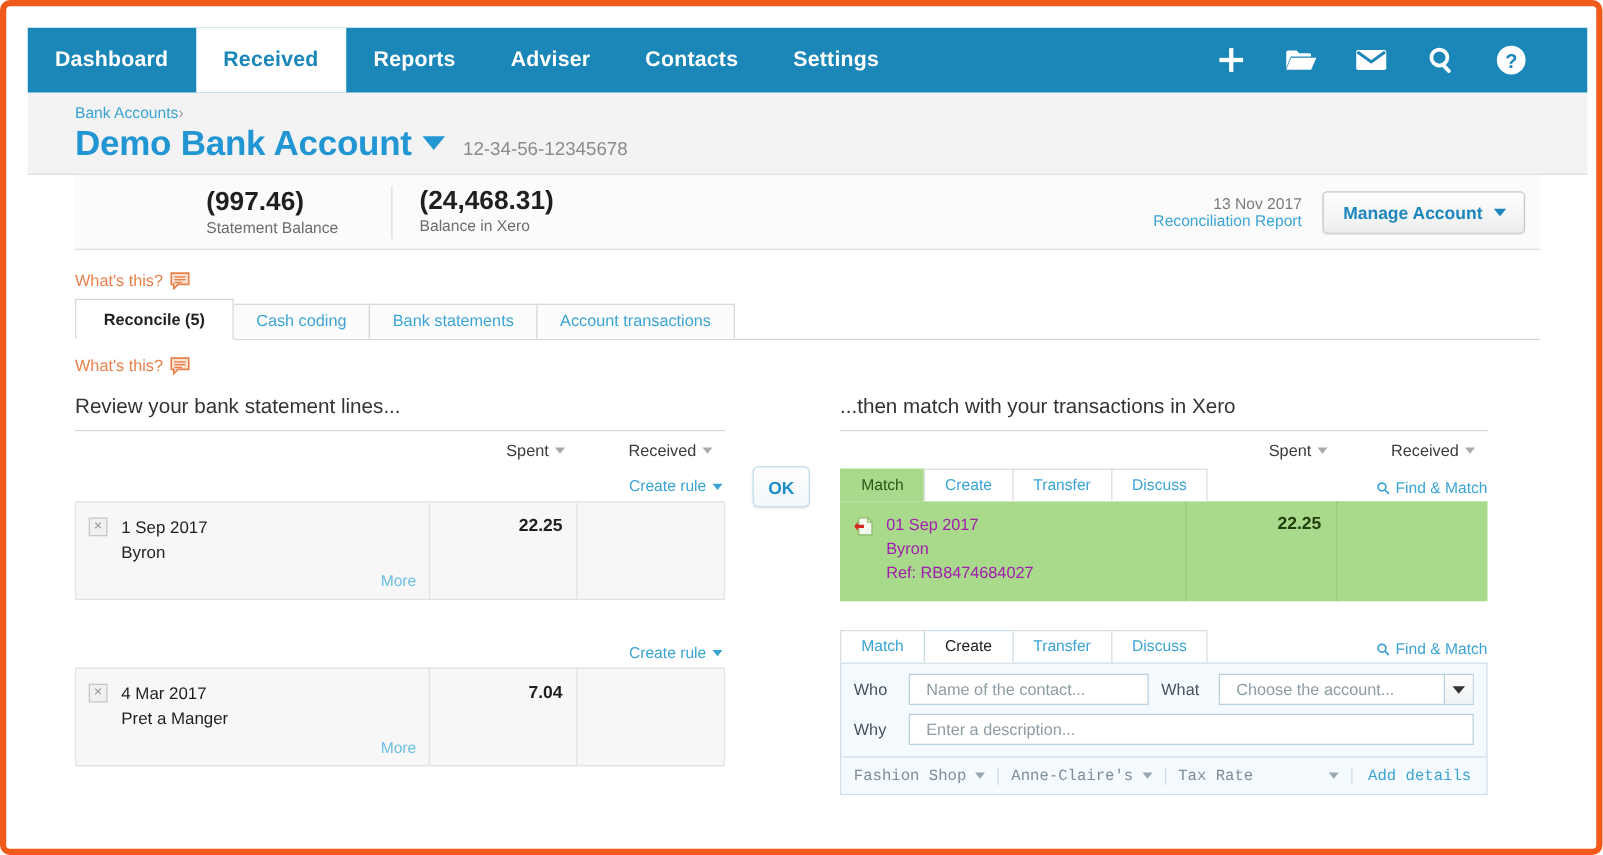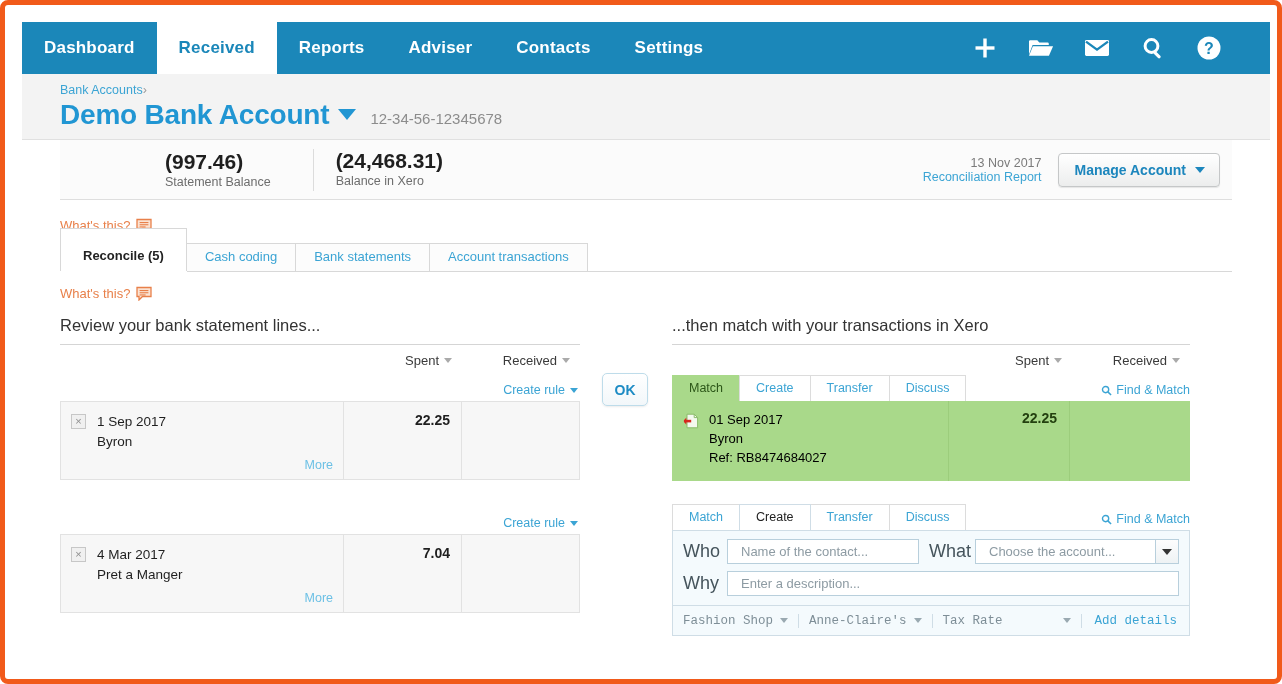--- a/index.html
+++ b/index.html
@@ -192,21 +192,21 @@
     line-height: 16px;
     white-space: nowrap;
   }
   .tab.active {
     background: #ffffff;
     color: #222;
     font-weight: bold;
     position: relative;
     z-index: 2;
     box-shadow: 0 1px 0 0 #ffffff;
-    padding: 19px 22px 7px;
+    padding: 8px 22px 7px;
   }
 
   
   .cols {
     margin: 0 38px;
     display: flex;
     gap: 0;
     position: relative;
   }
   .col-left { width: 520px; }
@@ -360,21 +360,21 @@
     display: flex;
     background: #a9d98a;
     height: 80px;
   }
   .match-desc {
     flex: 1;
     padding: 9px 10px 0 11px;
     display: flex;
   }
   .doc-ico { margin-right: 9px; margin-top: 3px; flex: 0 0 auto; }
-  .match-line { font-size: 13px; color: #000000; line-height: 1.47; }
+  .match-line { font-size: 13px; color: #a21caf; line-height: 1.47; }
   .match-amt {
     width: 121px;
     border-left: 1px solid #9ccd7c;
     text-align: right;
     padding: 9px 12px 0 0;
     font-size: 14px;
     font-weight: bold;
     color: #23400f;
   }
   .match-amt.empty { border-left: 1px solid #9ccd7c; }
@@ -386,21 +386,21 @@
     position: relative;
     z-index: 1;
   }
   .form-rows { padding: 8px 10px 9px 10px; }
   .form-row {
     display: flex; align-items: center;
     margin-bottom: 7px;
   }
   .form-row:last-child { margin-bottom: 0; }
   .flabel {
-    font-size: 18px; color: #45545c;
+    font-size: 13px; color: #45545c;
     width: 44px;
     flex: 0 0 auto;
   }
   .flabel.what { width: 56px; text-align: left; padding-left: 10px; }
   .finput {
     border: 1px solid #b8cfdc;
     background: #ffffff;
     height: 25px;
     font-size: 13px;
     color: #333;

